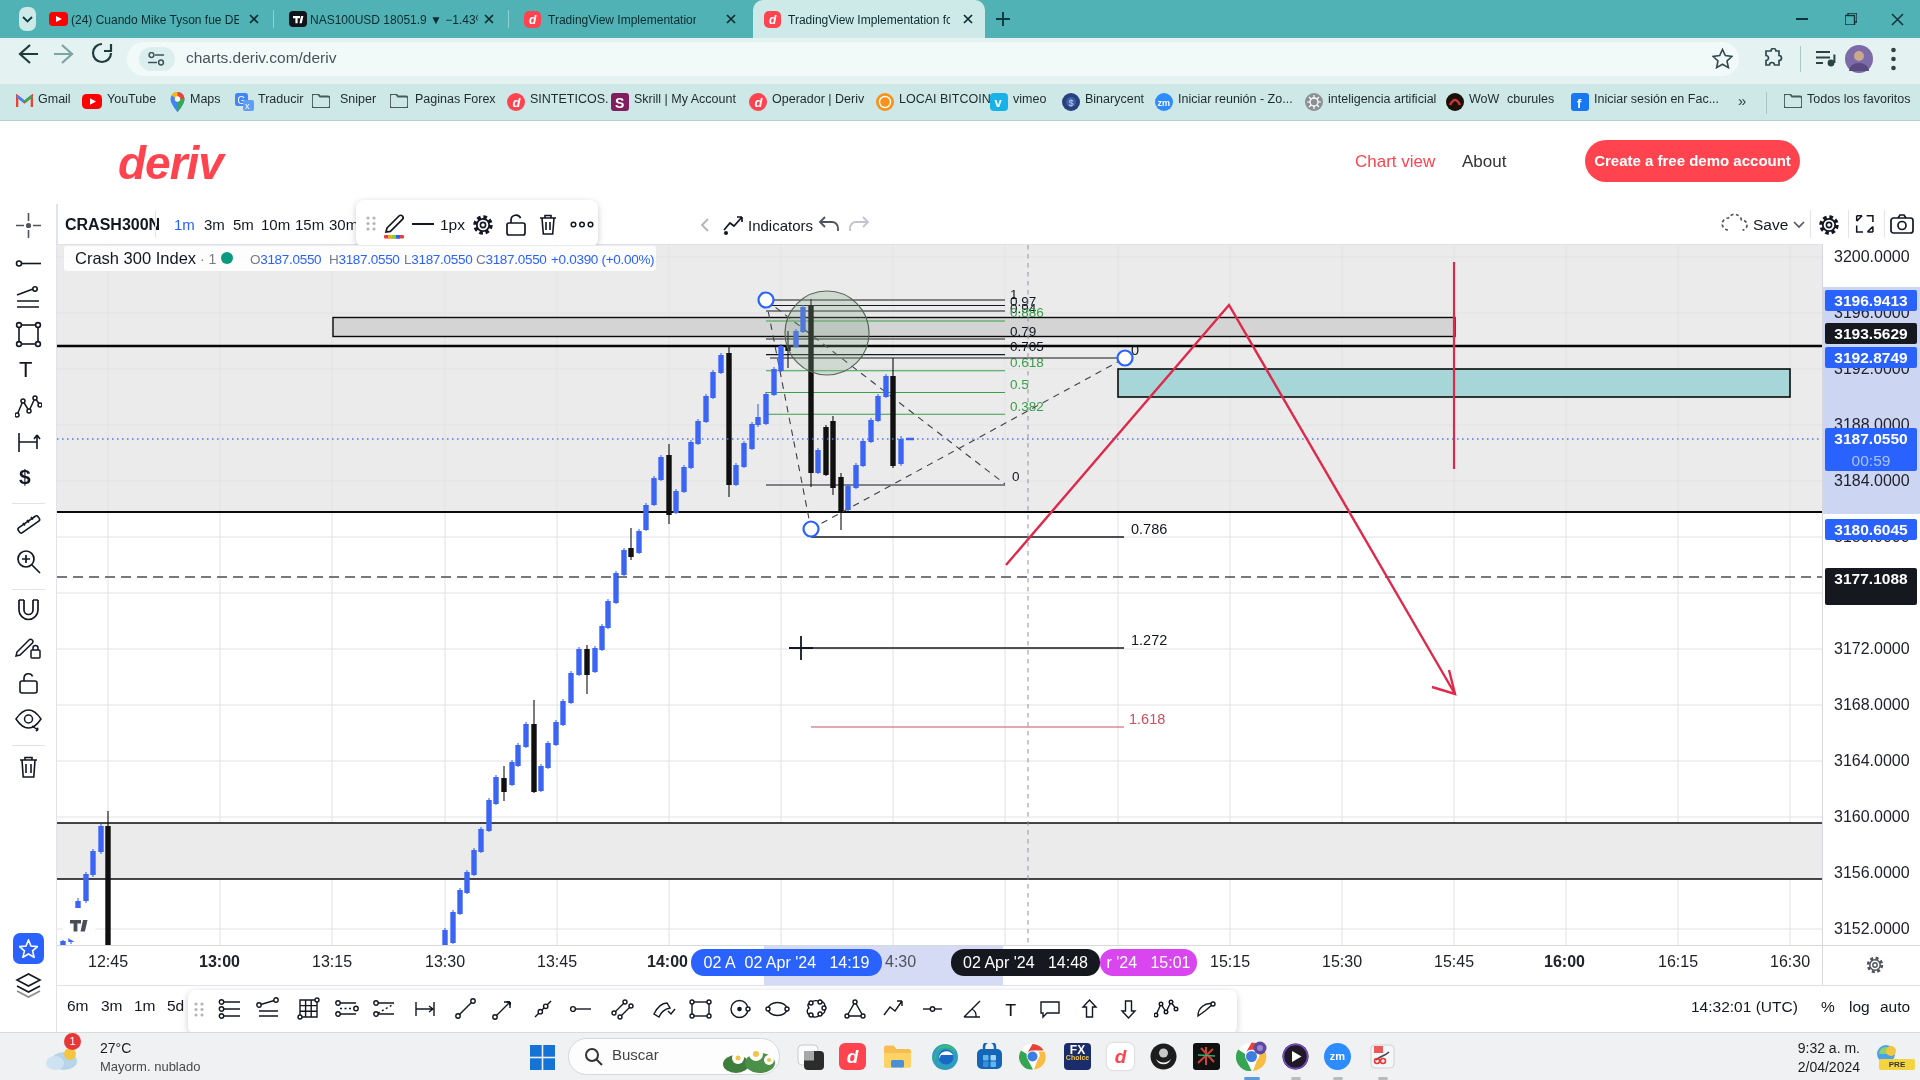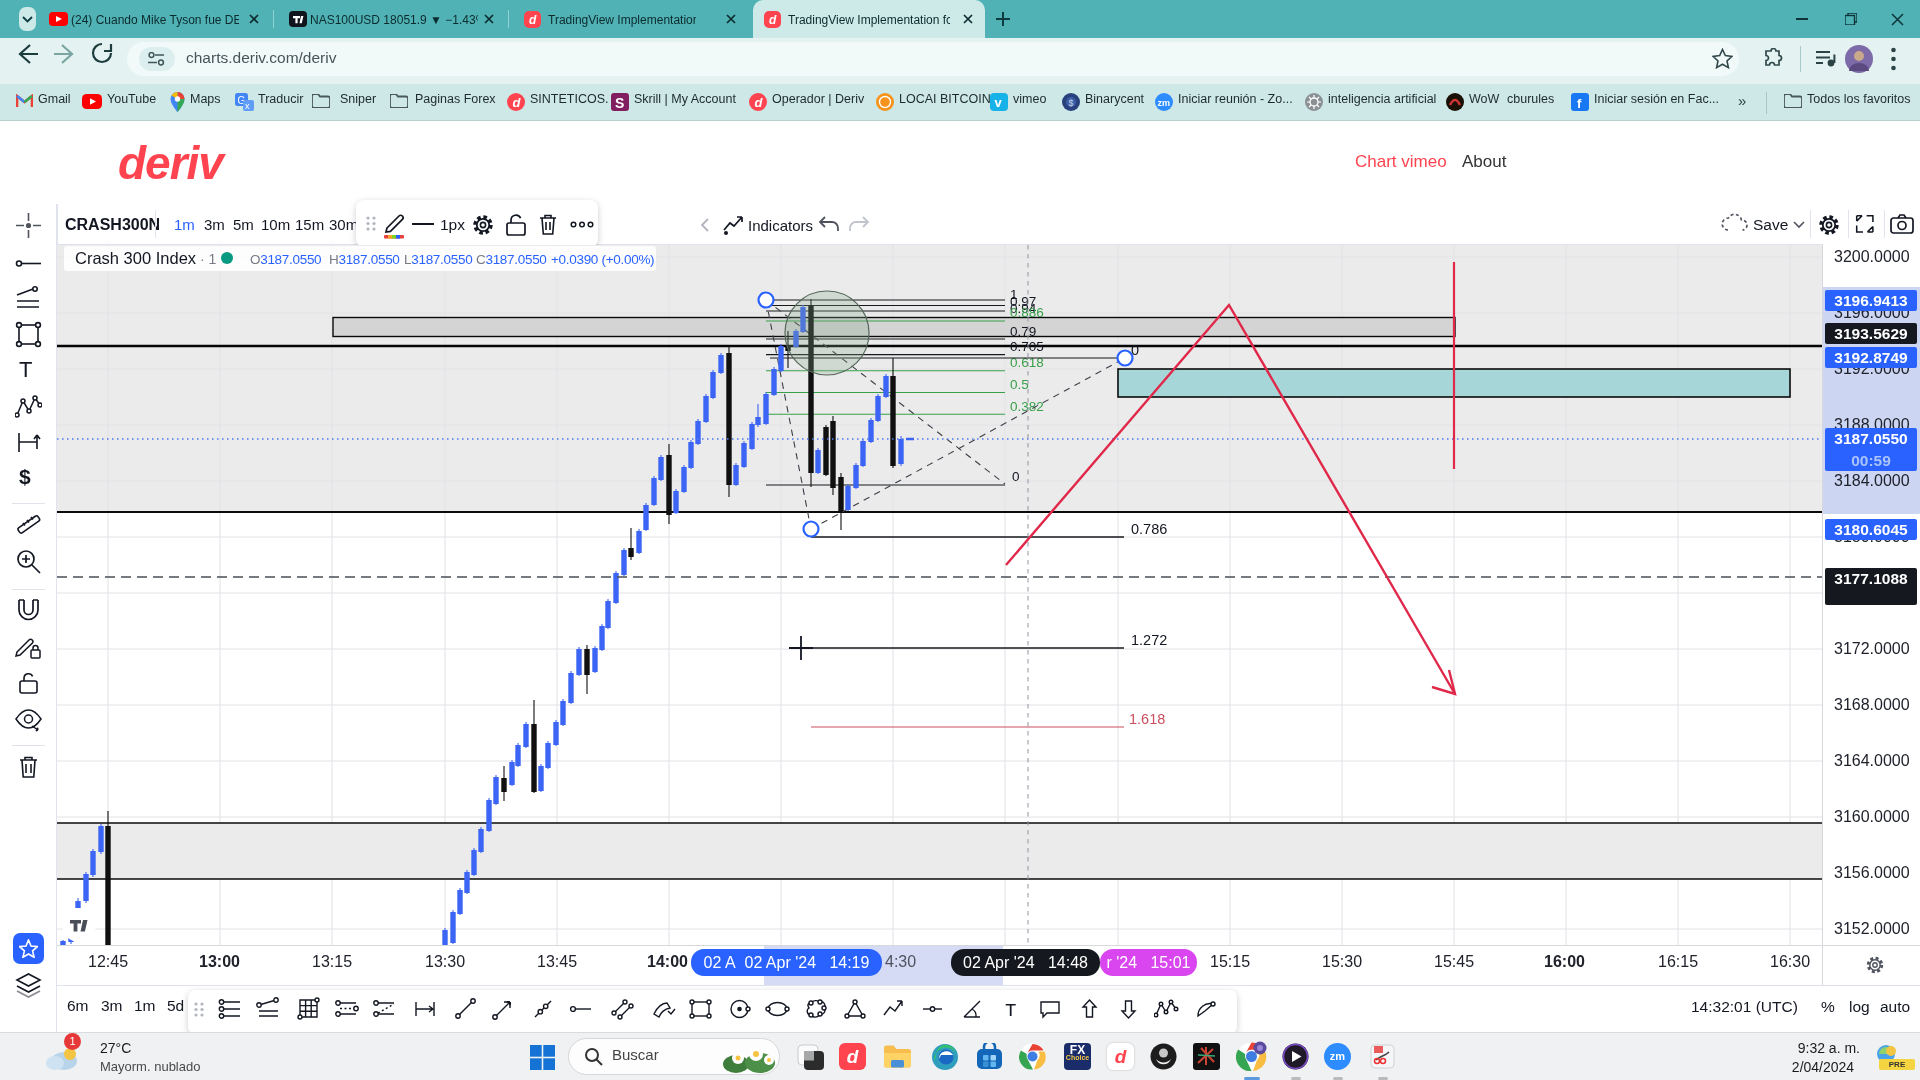--- a/index.html
+++ b/index.html
@@ -220,22 +220,23 @@
   <div class="bm" style="left:1738px;font-size:15px;color:#2c4346;">»</div>
   <div class="abs" style="left:1766px;top:8px;width:1px;height:22px;background:#a8c6c4;"></div>
   <svg class="abs" style="left:1784px;top:10px" width="18" height="14">
         <path d="M0 2 a2 2 0 0 1 2-2 h4 l2 2.5 h8 a2 2 0 0 1 2 2 V12 a2 2 0 0 1 -2 2 H2 a2 2 0 0 1 -2-2 Z" fill="none" stroke="#4a5a5a" stroke-width="1.8"></path>
       </svg>
   <div class="bm" style="left:1807px;">Todos los favoritos</div>
 </div>
 </div>
 <div id="page">
 <div class="abs" style="left:118px;top:15px;font-size:46px;font-weight:bold;font-style:italic;color:#ff444f;letter-spacing:-1px;">deriv</div>
-<div class="abs" style="left:1355px;top:31px;font-size:17px;color:#ff444f;">Chart vimeo</div>
+<div class="abs" style="left:1355px;top:31px;font-size:17px;color:#ff444f;">Chart view</div>
 <div class="abs" style="left:1462px;top:31px;font-size:17px;color:#333;">About</div>
+<div class="abs" style="left:1585px;top:19px;width:215px;height:42px;background:#ff444f;border-radius:21px;color:#fff;font-size:15px;font-weight:bold;text-align:center;line-height:42px;">Create a free demo account</div>
 <div id="topbar"></div>
 <div class="abs" style="left:65px;top:95px;font-size:16px;font-weight:bold;color:#131722;">CRASH300N</div>
 <div class="abs" style="left:155px;top:89px;width:1px;height:28px;background:#e0e3eb;"></div>
 <div class="abs" style="left:174px;top:95px;font-size:15px;color:#2962ff;">1m</div>
 <div class="abs" style="left:204px;top:95px;font-size:15px;color:#131722;">3m</div>
 <div class="abs" style="left:233px;top:95px;font-size:15px;color:#131722;">5m</div>
 <div class="abs" style="left:261px;top:95px;font-size:15px;color:#131722;">10m</div>
 <div class="abs" style="left:295px;top:95px;font-size:15px;color:#131722;">15m</div>
 <div class="abs" style="left:329px;top:95px;font-size:15px;color:#131722;">30m</div>
 <div class="abs" style="left:360px;top:95px;font-size:15px;color:#131722;">1</div>
@@ -680,21 +681,21 @@
   <div class="tick" style="left:11px;top:339px;">3176.0000</div>
   <div class="tick" style="left:11px;top:395px;">3172.0000</div>
   <div class="tick" style="left:11px;top:451px;">3168.0000</div>
   <div class="tick" style="left:11px;top:507px;">3164.0000</div>
   <div class="tick" style="left:11px;top:563px;">3160.0000</div>
   <div class="tick" style="left:11px;top:619px;">3156.0000</div>
   <div class="tick" style="left:11px;top:675px;">3152.0000</div>
   <div class="chip" style="top:45px;height:21px;line-height:21px;background:#2962ff;font-weight:bold;">3196.9413</div>
   <div class="chip" style="top:78px;height:21px;line-height:21px;background:#16181f;font-weight:bold;">3193.5629</div>
   <div class="chip" style="top:102px;height:21px;line-height:21px;background:#2962ff;font-weight:bold;">3192.8749</div>
-  <div class="chip" style="top:183px;height:43px;background:#2962ff;font-weight:bold;line-height:22px;">3187.0550<br><span style="color:#aac3fa;font-weight:bold;">00:59</span></div>
+  <div class="chip" style="top:183px;height:43px;background:#2962ff;font-weight:bold;line-height:22px;">3187.0550<br><span style="color:#aac3fa;font-weight:normal;">00:59</span></div>
   <div class="chip" style="top:274px;height:21px;line-height:21px;background:#2962ff;font-weight:bold;">3180.6045</div>
   <div class="chip" style="top:323px;height:37px;line-height:21px;background:#16181f;font-weight:bold;">3177.1088</div>
   <div class="abs" style="left:0;top:700px;width:98px;height:40px;background:#fff;border-top:1px solid #d6d8db;"></div>
   <svg class="abs" style="left:41px;top:709px" width="22" height="22">
         <circle cx="11" cy="11" r="6.8" fill="none" stroke="#50535e" stroke-width="2.8" stroke-dasharray="3 2.4"></circle>
         <circle cx="11" cy="11" r="5.2" fill="none" stroke="#50535e" stroke-width="1.5"></circle>
         <circle cx="11" cy="11" r="2.2" fill="none" stroke="#50535e" stroke-width="1.4"></circle>
       </svg>
 </div>
 <div id="timeaxis">
@@ -1015,20 +1016,20 @@
       <path d="M8 18 C12 14 17 14 21 10" stroke="#444" stroke-width="1.6" fill="none"></path>
       <circle cx="9" cy="19" r="2.5" fill="none" stroke="#e33" stroke-width="1.5"></circle>
       <circle cx="15" cy="19" r="2.5" fill="none" stroke="#e33" stroke-width="1.5"></circle>
       <rect x="6" y="4" width="9" height="7" fill="#e8413f" opacity="0.85"></rect>
     </svg>
   <div class="abs" style="left:1244px;top:44px;width:16px;height:3px;background:#5a9ae0;border-radius:2px;"></div>
   <div class="abs" style="left:1291px;top:44px;width:10px;height:3px;background:#b9bcbe;border-radius:2px;"></div>
   <div class="abs" style="left:1333px;top:44px;width:10px;height:3px;background:#b9bcbe;border-radius:2px;"></div>
   <div class="abs" style="left:1378px;top:44px;width:10px;height:3px;background:#b9bcbe;border-radius:2px;"></div>
   <div class="abs" style="left:1790px;top:7px;width:70px;font-size:14px;color:#1b1b1b;text-align:right;">9:32 a. m.</div>
-  <div class="abs" style="left:1786px;top:26px;width:74px;font-size:14px;color:#1b1b1b;text-align:center;">2/04/2024</div>
+  <div class="abs" style="left:1786px;top:26px;width:74px;font-size:14px;color:#1b1b1b;text-align:right;">2/04/2024</div>
   <svg class="abs" style="left:1874px;top:9px" width="30" height="30">
       <circle cx="12" cy="12" r="9" fill="#4aa3e8"></circle>
       <path d="M5 12 a7 7 0 0 1 14 0 Z" fill="#8ed16f"></path>
       <circle cx="17" cy="9" r="5" fill="#f4c542"></circle>
     </svg>
   <div class="abs" style="left:1879px;top:26px;width:36px;height:11px;background:#f5d442;border-radius:2px;font-size:8px;font-weight:bold;color:#333;text-align:center;line-height:11px;">PRE</div>
 </div>
 
 </body></html>

